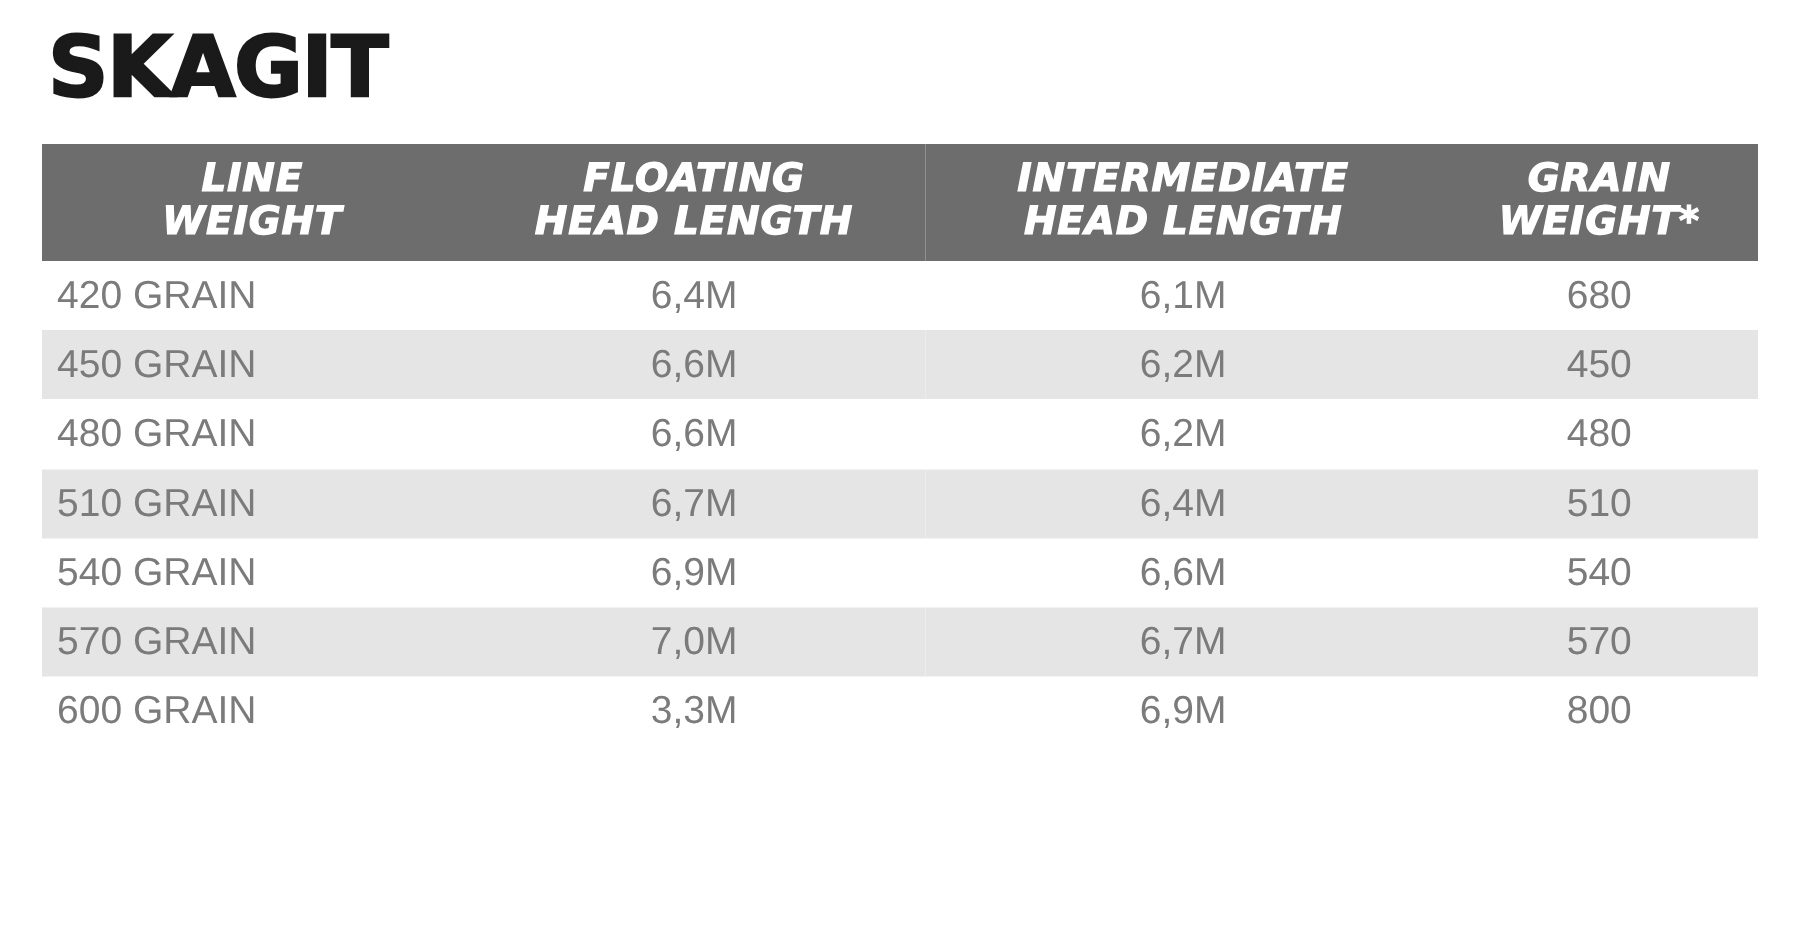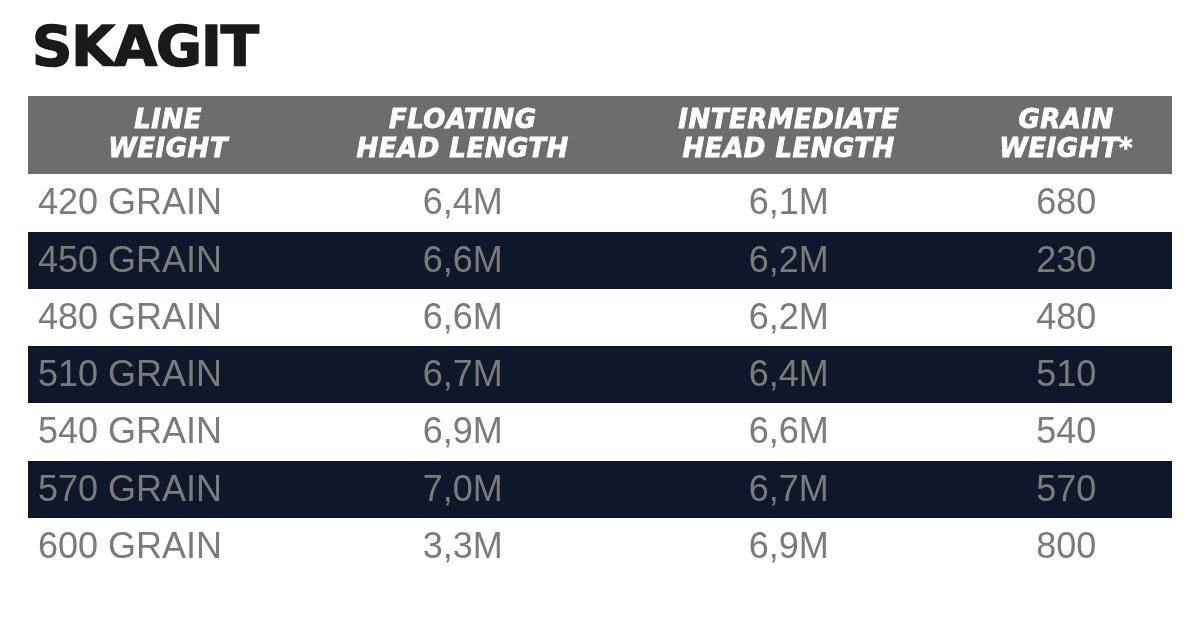--- a/index.html
+++ b/index.html
@@ -48,34 +48,34 @@
     line-height: 1.12;
     padding: 9px 4px 11px;
     text-align: center;
     vertical-align: middle;
     text-transform: uppercase;
     font-style: italic;
     -webkit-text-stroke: 0.8px #ffffff;
   }
   table.spec thead th .l2 { display: block; }
   table.spec tbody td {
-    font-size: 36px;
+    font-size: 26px;
     font-weight: 400;
     color: #7b7b7b;
     text-align: center;
     padding: 8px 4px 9px;
     line-height: 1.12;
     white-space: nowrap;
   }
   table.spec tbody td.col-0 {
     text-align: left;
     padding-left: 10px;
   }
   table.spec tbody tr.alt td {
-    background: #0f172a;
+    background: #e5e5e5;
   }
   col.c0 { width: 24.5%; }
   col.c1 { width: 27%; }
   col.c2 { width: 30%; }
   col.c3 { width: 18.5%; }
   .footnote {
     text-align: right;
     font-size: 26px;
     color: #7b7b7b;
     padding: 14px 6px 0 0;
@@ -120,21 +120,21 @@
       <tr>
         <td class="col-0">420 GRAIN</td>
         <td>6,4M</td>
         <td>6,1M</td>
         <td>680</td>
       </tr>
       <tr class="alt">
         <td class="col-0">450 GRAIN</td>
         <td>6,6M</td>
         <td>6,2M</td>
-        <td>230</td>
+        <td>450</td>
       </tr>
       <tr>
         <td class="col-0">480 GRAIN</td>
         <td>6,6M</td>
         <td>6,2M</td>
         <td>480</td>
       </tr>
       <tr class="alt">
         <td class="col-0">510 GRAIN</td>
         <td>6,7M</td>

